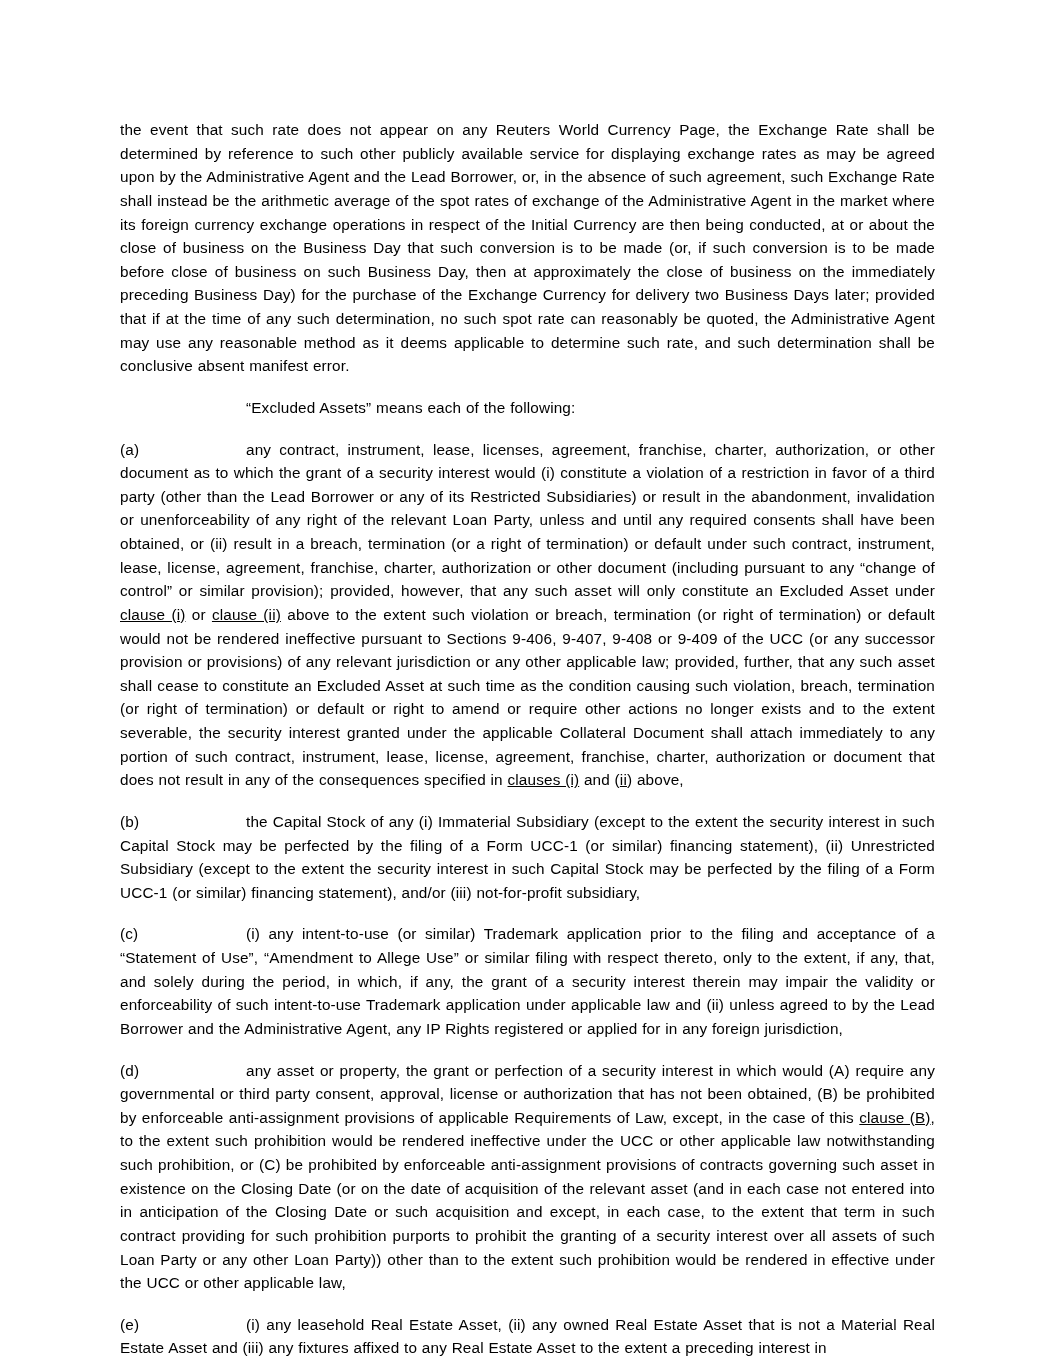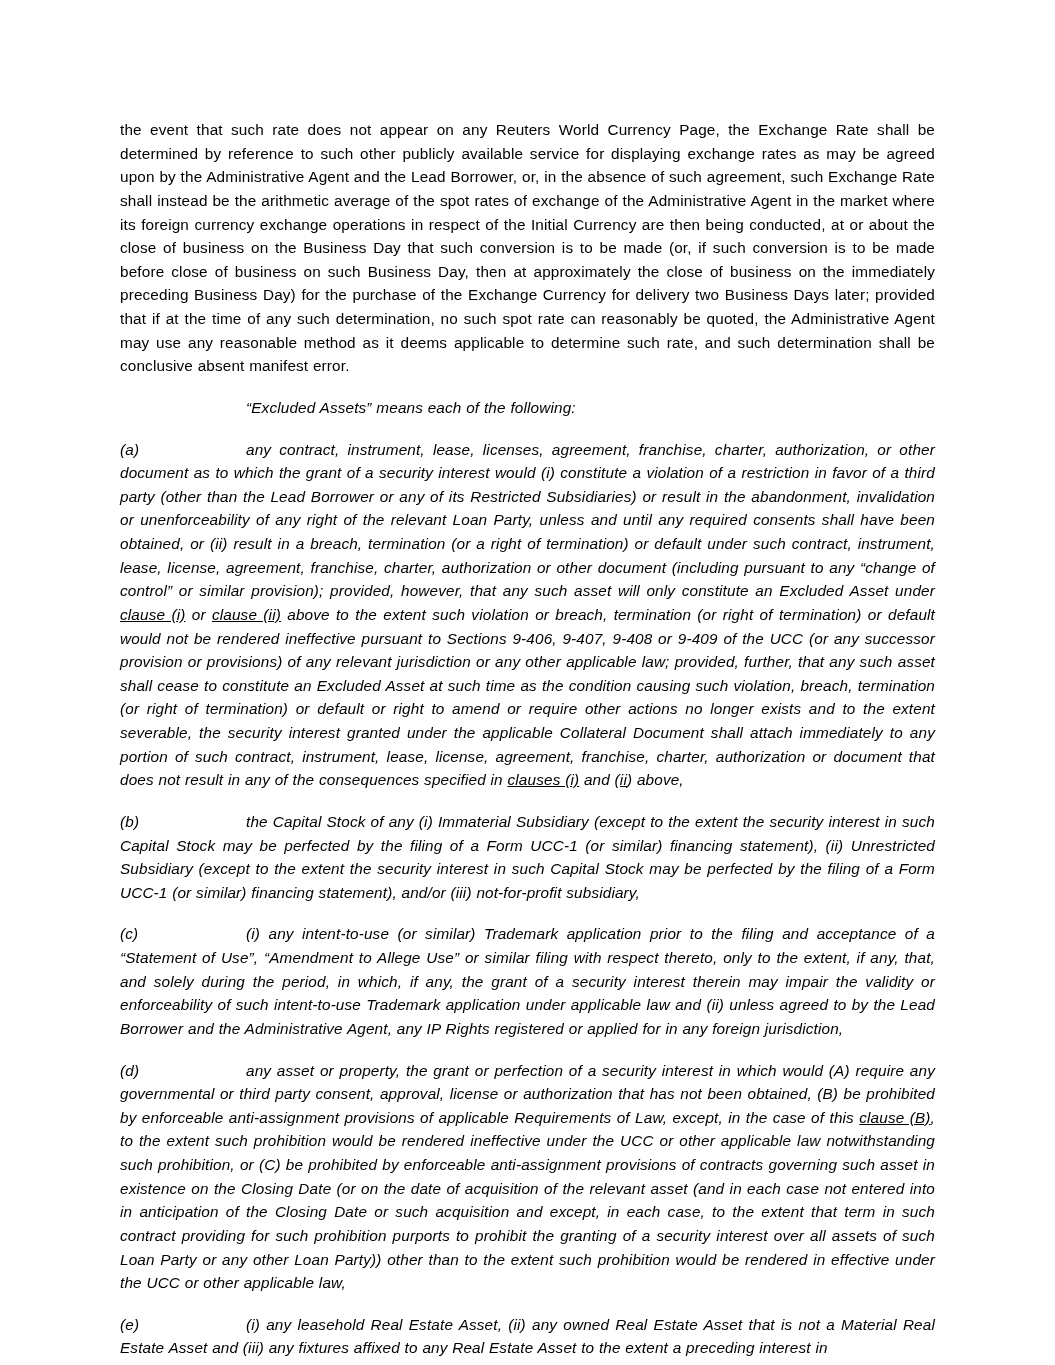--- a/index.html
+++ b/index.html
@@ -24,21 +24,20 @@
     text-align: justify;
     text-justify: inter-word;
     letter-spacing: 0.01em;
     word-spacing: 0.02em;
   }
   p {
     margin: 0 0 0 0;
   }
   p + p {
     margin-top: 18px;
-    font-style: italic;
   }
   .indent-center {
     text-indent: 126px;
   }
   .lettered {
     text-indent: 0;
   }
   .lettered .lbl {
     display: inline-block;
     width: 126px;

